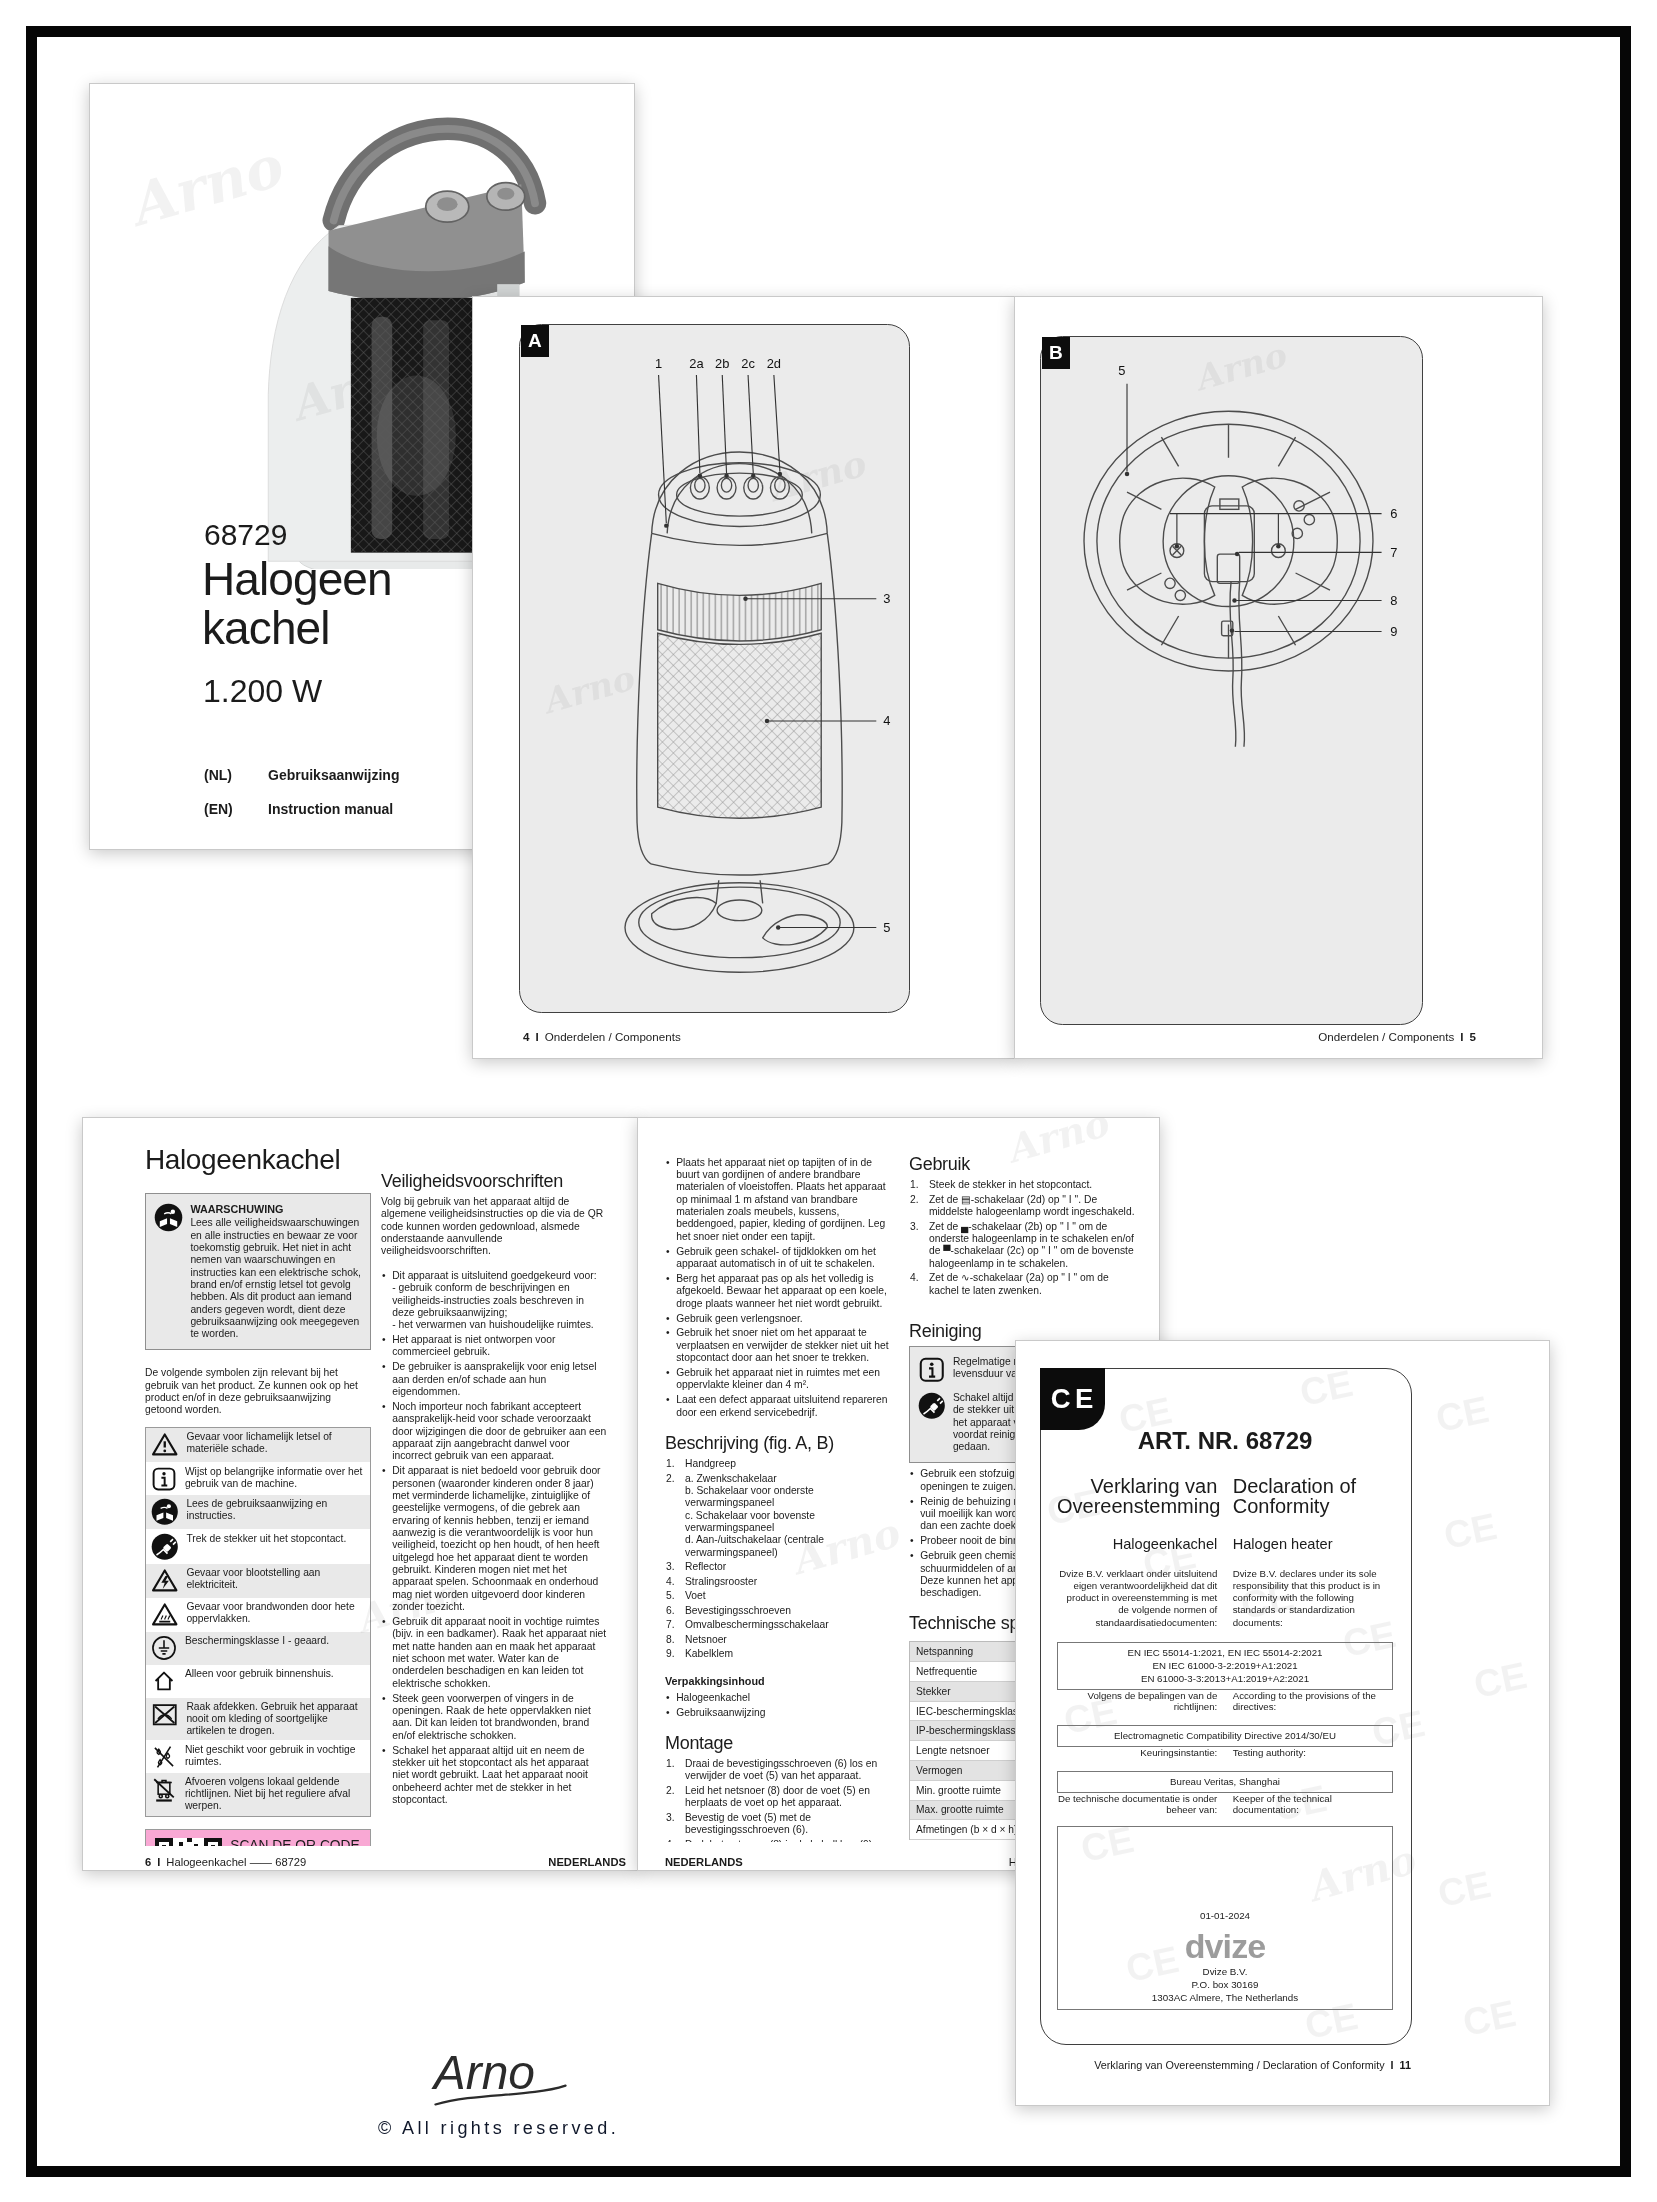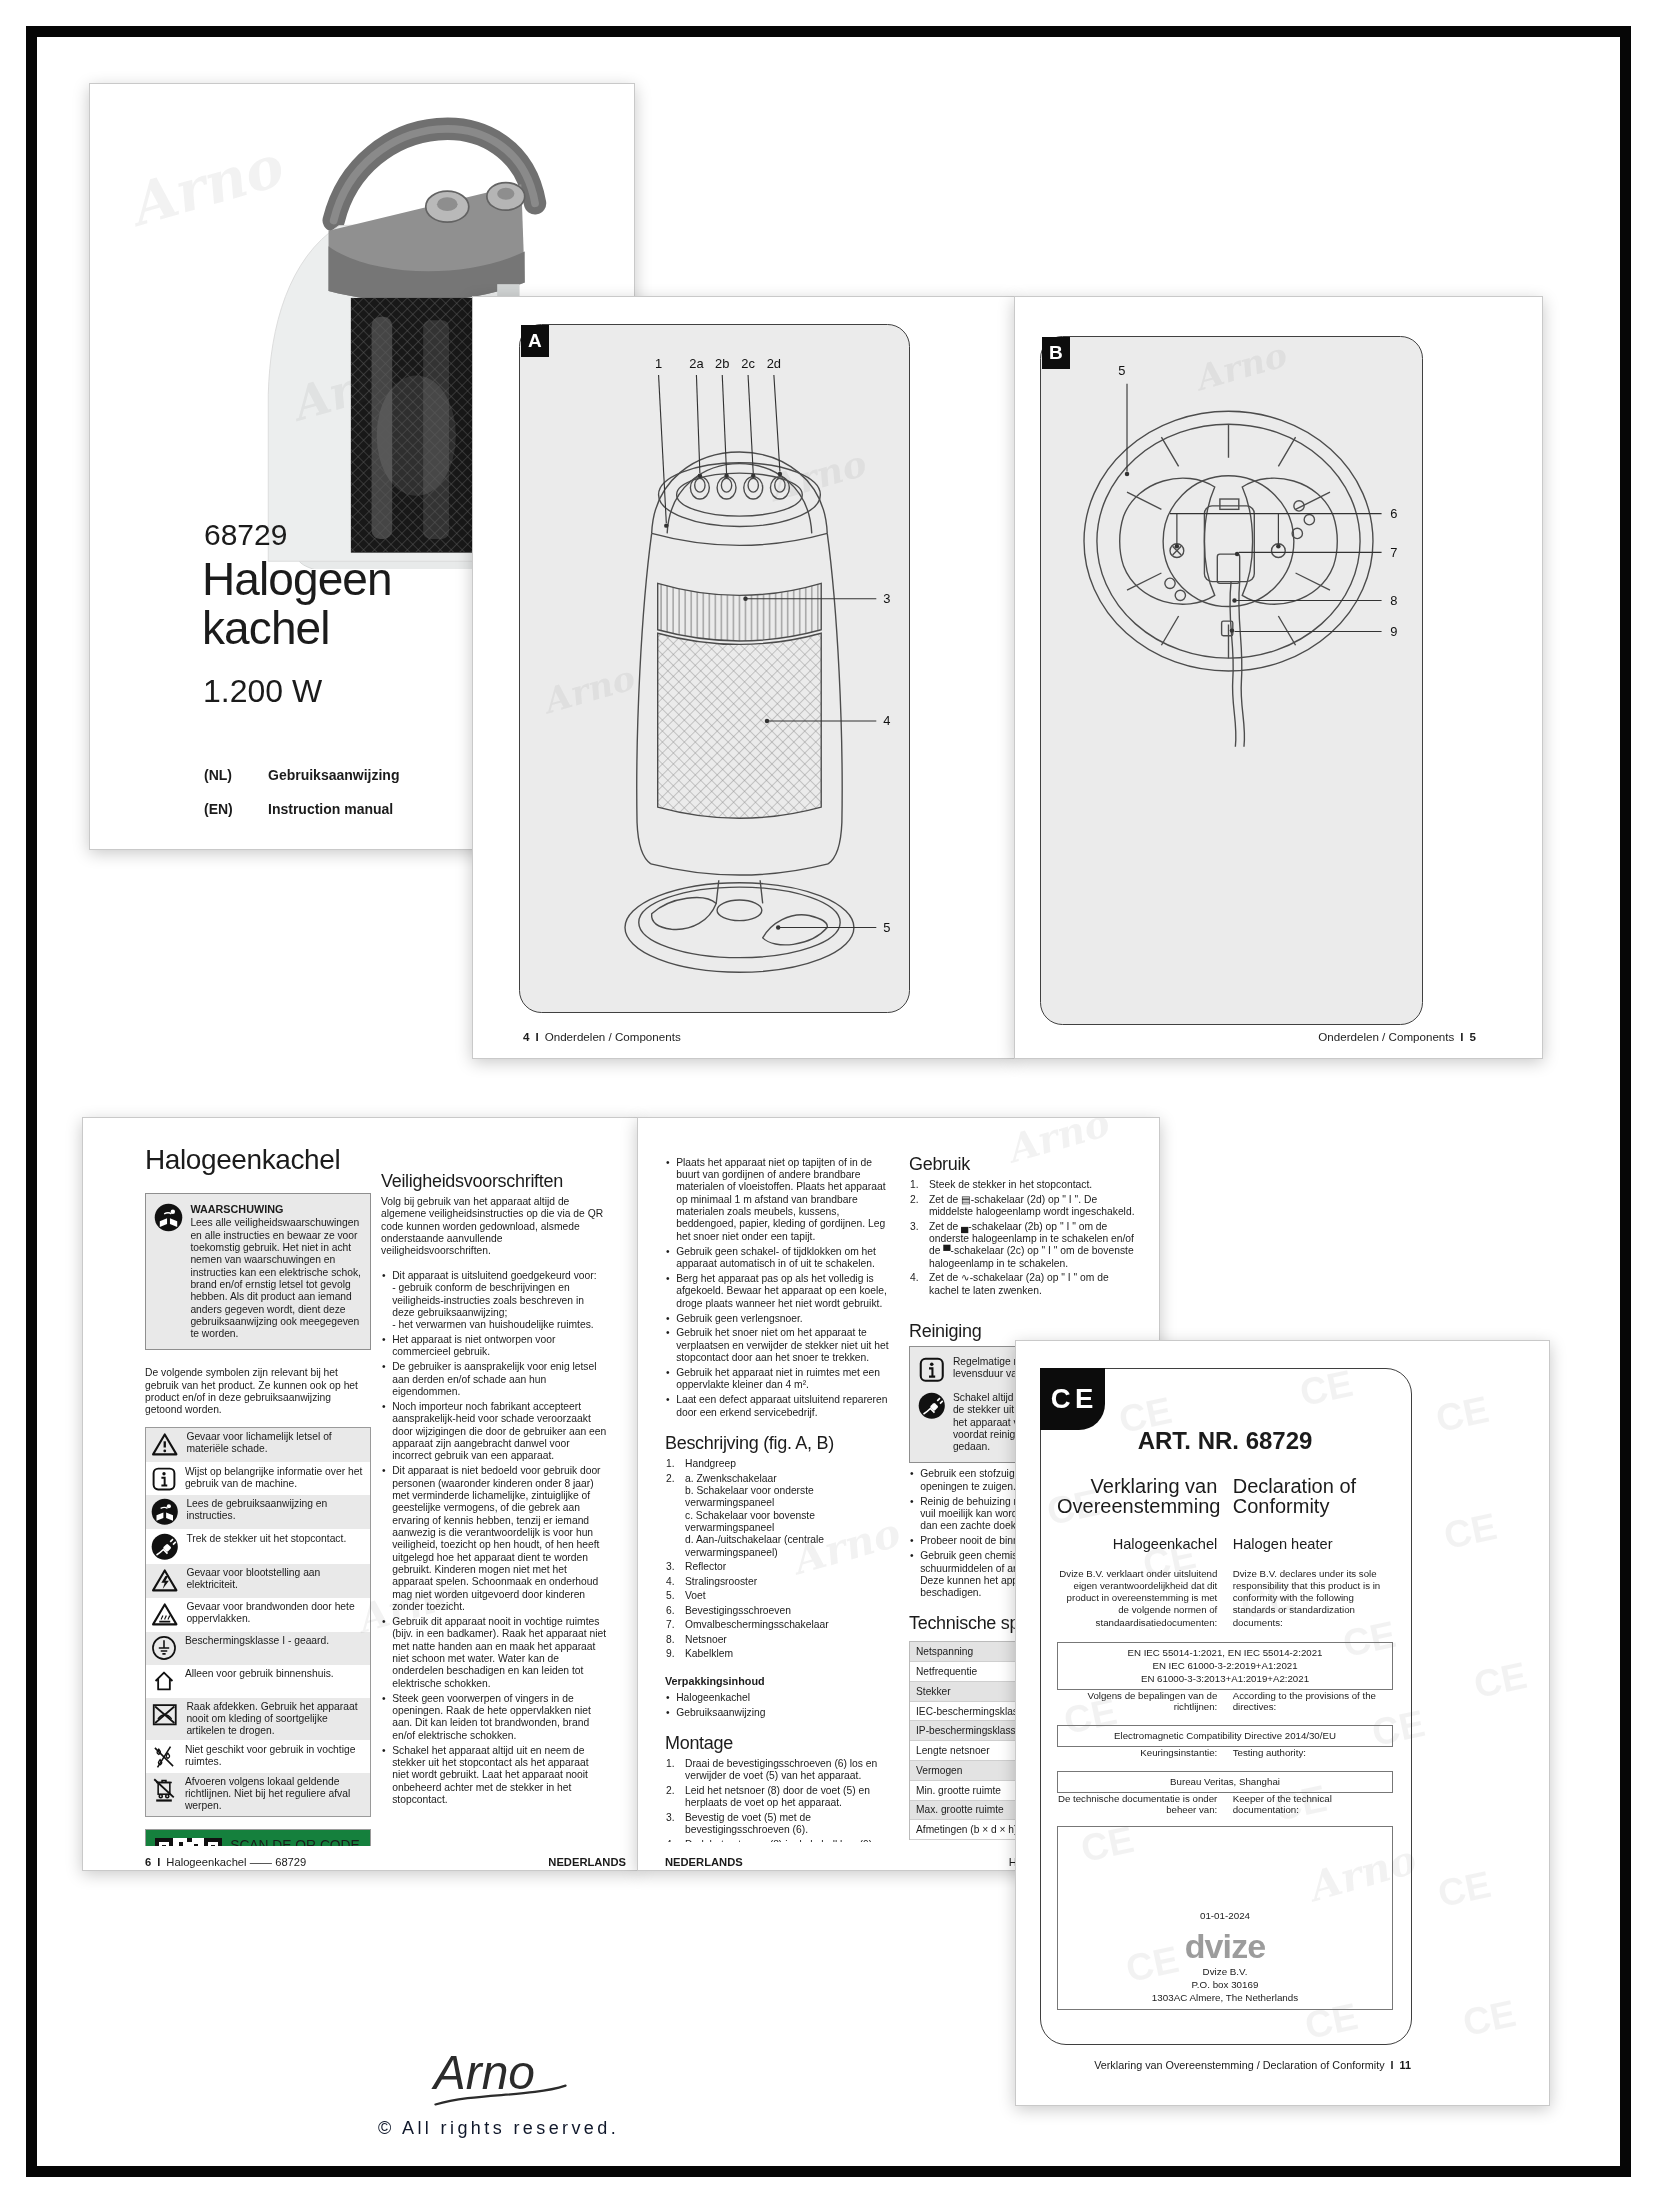--- a/index.html
+++ b/index.html
@@ -45,21 +45,21 @@
   .man-title{font-size:28px;font-weight:400;letter-spacing:-0.4px;margin:0 0 17px;}
   .h2{font-size:18px;font-weight:400;letter-spacing:-0.3px;margin:13.8px 0 4.3px;}
   .body-txt{font-size:10.3px;line-height:1.2;}
   .graybox{background:#e9e9e9;border:0.9px solid #8f8f8f;padding:8.6px 7.7px;display:flex;gap:7.7px;margin:3.4px 0 0;}
   .graybox .bx-title{font-weight:bold;font-size:10.8px;margin-bottom:2.6px;}
   .icon{flex:none;}
   .sym-table{border:0.9px solid #9a9a9a;margin-top:10.3px;}
   .sym-row{display:flex;gap:7.7px;padding:3.4px 6px 3.4px 5.2px;}
   .sym-row:nth-child(odd){background:#e9e9e9;}
   .sym-row .txt{font-size:10.3px;line-height:1.16;}
-  .qr-box{background:#15803d;border:0.9px solid #9a9a9a;margin-top:12px;padding:8.6px;}
+  .qr-box{background:#f9a8d4;border:0.9px solid #9a9a9a;margin-top:12px;padding:8.6px;}
   .qr-box .qr{float:left;margin:0 8.6px 3.4px 0;}
   ul.blist{list-style:none;margin:5.2px 0;padding:0;}
   .blist li{position:relative;padding-left:11.2px;margin:2.6px 0;font-size:10.3px;line-height:1.2;white-space:pre-line;}
   .blist li::before{content:"•";position:absolute;left:0.9px;}
   ol.nlist{list-style:none;counter-reset:n;margin:3.4px 0;padding:0;}
   .nlist li{position:relative;padding-left:20px;margin:2.2px 0;counter-increment:n;font-size:10.3px;line-height:1.2;white-space:pre-line;}
   .nlist li::before{content:counter(n) ".";position:absolute;left:0.9px;}
   .pkg-title{font-weight:bold;font-size:10.8px;margin-top:13.8px;}
   .spec{margin-top:6.9px;border:0.9px solid #bbb;border-bottom:none;}
   .spec-row{font-size:10.2px;padding:3.9px 6px;border-bottom:0.9px solid #cfcfcf;}

